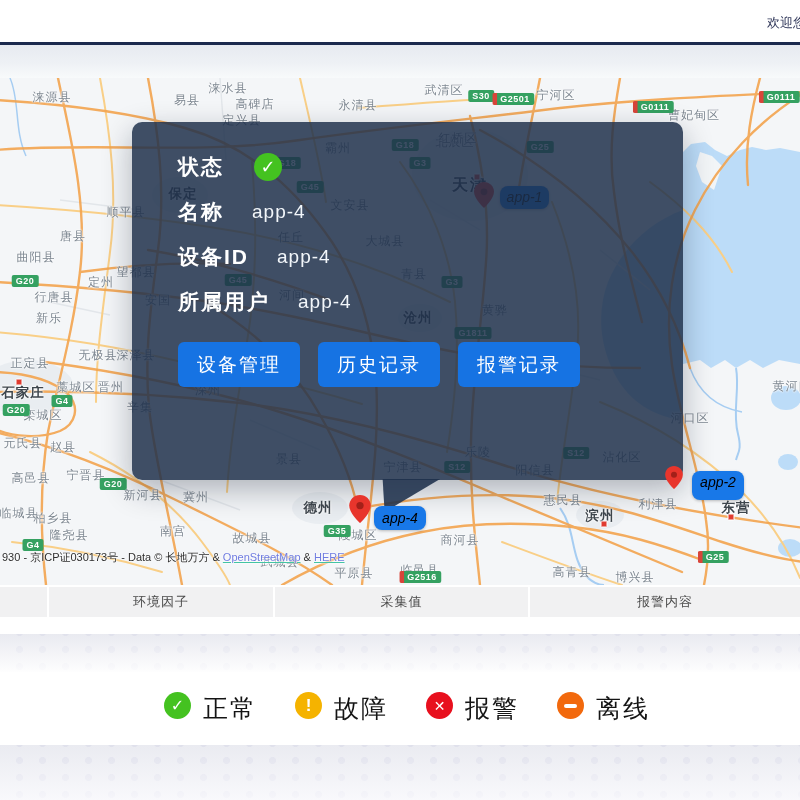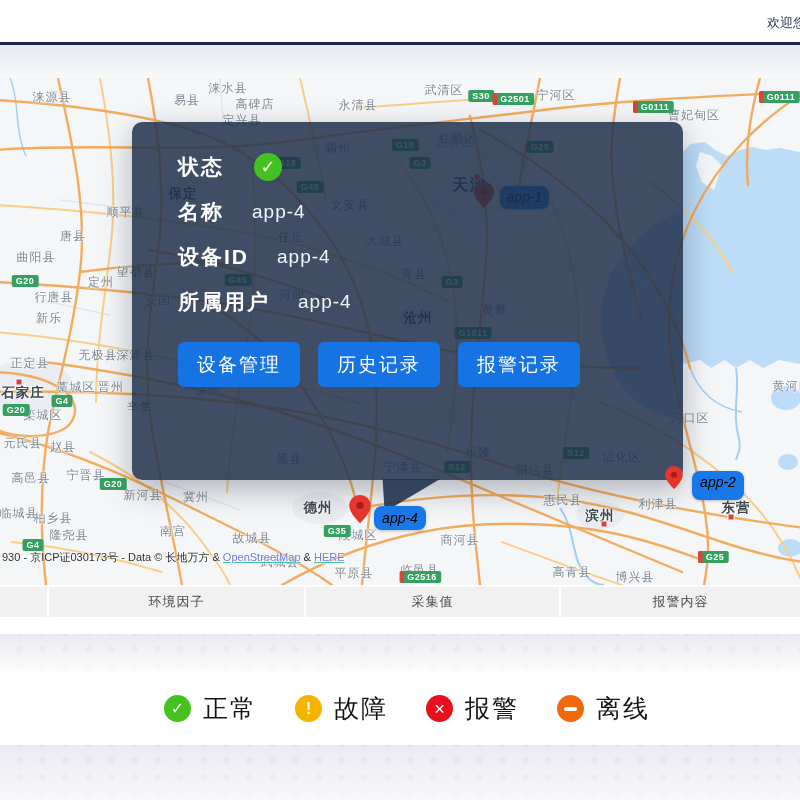--- a/index.html
+++ b/index.html
@@ -58,39 +58,39 @@
   .attr{position:absolute;left:2px;top:472px;z-index:7;font-size:11px;color:#2e2e2e;
         text-shadow:0 0 2px #fff,0 0 2px #fff;white-space:nowrap;}
   .attr a{color:#6f7ce0;text-decoration:underline;text-decoration-color:#43c4a4;}
 
   
   .tgap{position:absolute;left:0;top:585px;width:800px;height:2px;background:#fff;}
   .thead{position:absolute;left:0;top:587px;width:800px;height:30px;display:flex;}
   .th{background:#f1f1f2;color:#4a4a4a;font-size:13px;display:flex;align-items:center;
       justify-content:center;letter-spacing:1px;}
   .th0{width:47px;margin-right:2px;}
-  .th1{width:255px;margin-right:2px;}
+  .th1{width:224px;margin-right:2px;}
   .th2{width:253px;margin-right:2px;}
   .th3{flex:1;}
 
   
   .dotband{position:absolute;left:0;width:800px;
      background-color:#f2f2f6;
      background-image:
        linear-gradient(to bottom,rgba(226,228,236,.55),rgba(255,255,255,.9)),
        radial-gradient(circle,rgba(130,130,185,.18) 3.2px,transparent 3.9px);
      background-size:100% 100%,23px 17px;background-position:0 0,8px 7px;}
   .band1{top:634px;height:38px;}
   .band2{top:745px;height:55px;background-image:
        linear-gradient(to bottom,rgba(226,228,236,.5),rgba(250,250,253,.85)),
        radial-gradient(circle,rgba(130,130,185,.18) 3.2px,transparent 3.9px);}
   .legendband{position:absolute;left:0;top:672px;width:800px;height:73px;background:#fff;
       display:flex;align-items:center;justify-content:center;gap:38px;padding-left:14px;
       box-sizing:border-box;}
-  .litem{display:flex;align-items:center;gap:12px;}
+  .litem{display:flex;gap:12px;}
   .ltext{font-size:25px;color:#141414;letter-spacing:2px;font-weight:500;}
   .licon{width:27px;height:27px;border-radius:50%;display:flex;align-items:center;
          justify-content:center;color:#fff;flex:0 0 27px;}
   .licon.normal{background:#44c220;}  .licon.normal::before{content:"\2713";font-size:16px;font-weight:bold;}
   .licon.alarm{background:#e8101e;}   .licon.alarm::before{content:"\2715";font-size:14px;font-weight:bold;}
   .licon.fault{background:#f5b300;}   .licon.fault::before{content:"!";font-size:17px;font-weight:bold;}
   .licon.offline{background:#f2690d;} .licon.offline .bar{width:13px;height:4px;background:#fff;border-radius:2px;}
 </style>
 </head>
 <body>

